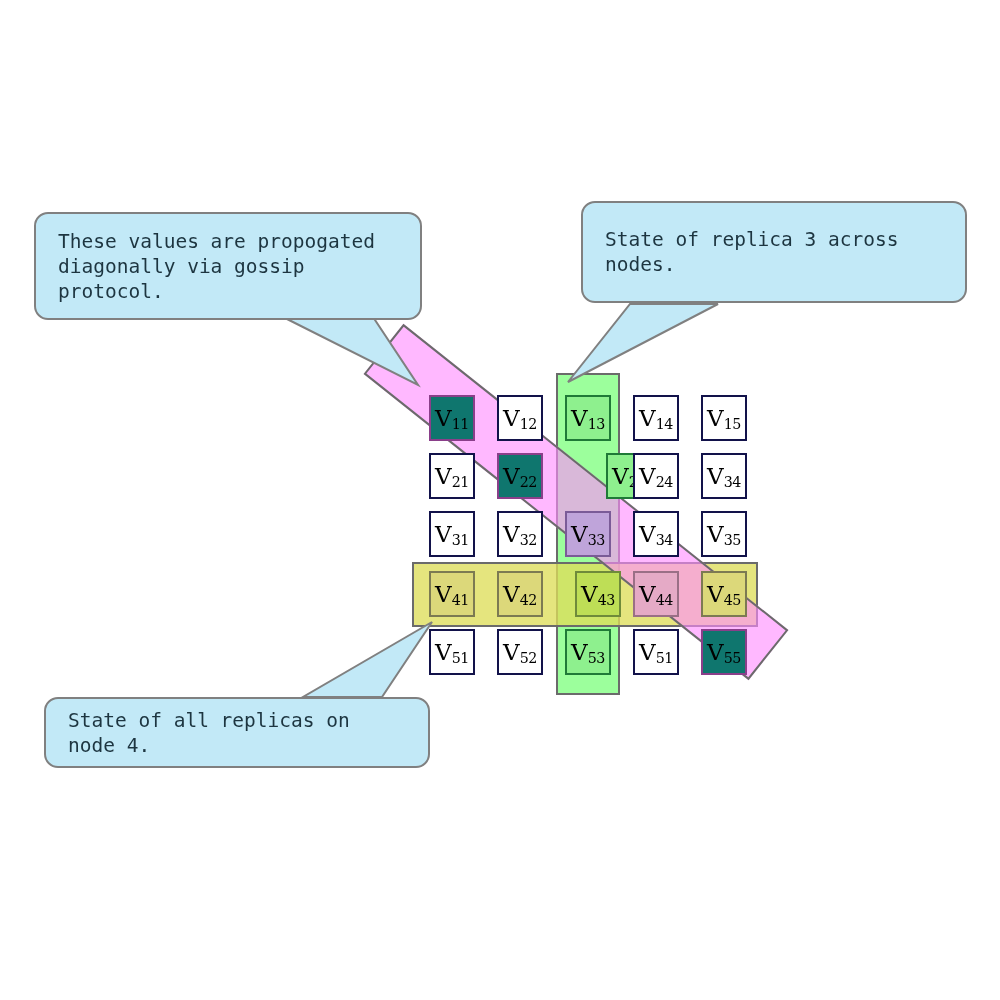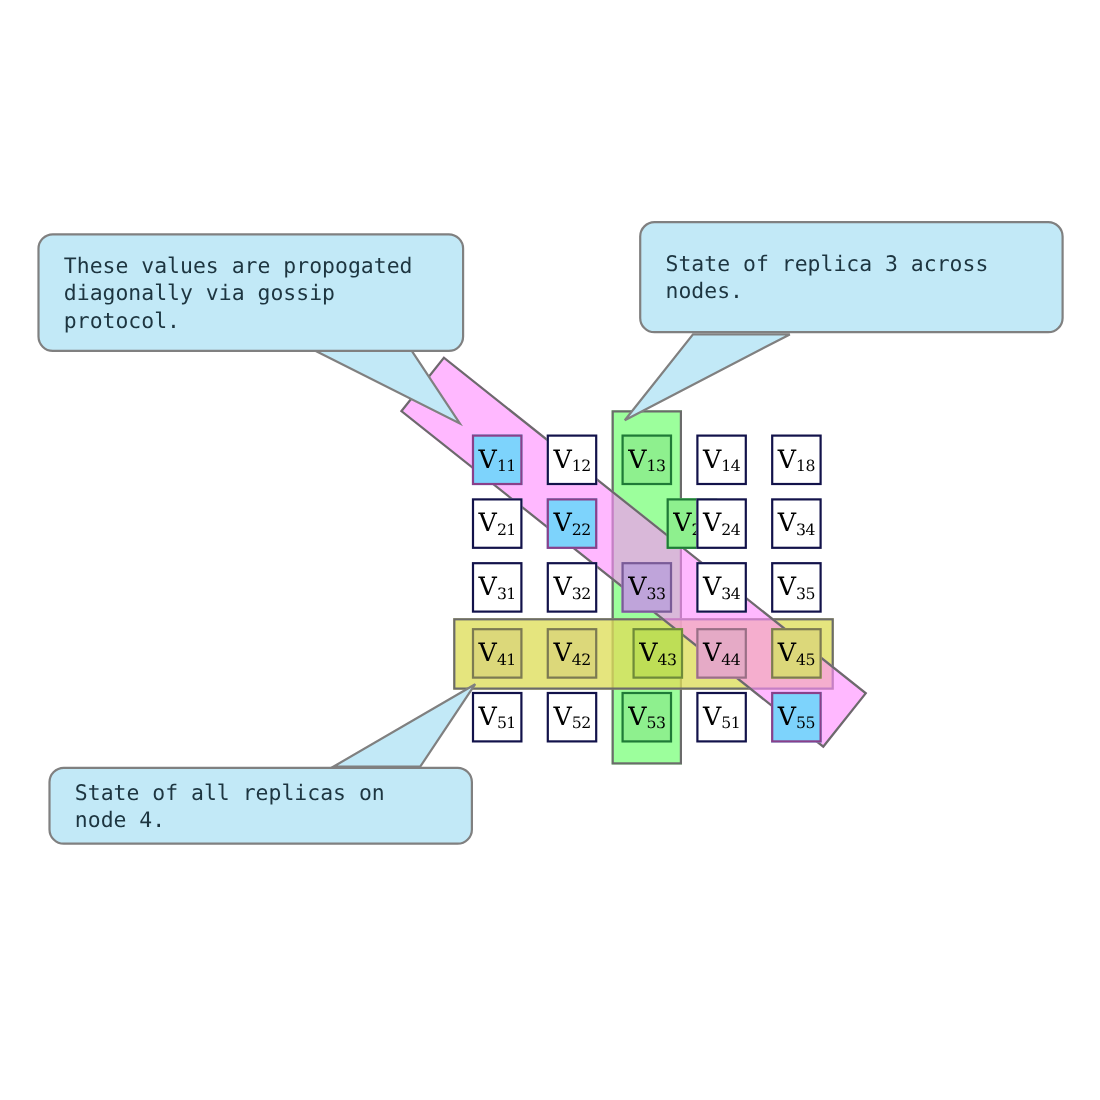--- a/index.html
+++ b/index.html
@@ -46,21 +46,21 @@
     line-height:1;
     position:relative;
     top:1px;
   }
   .cell .lbl sub{
     font-size:0.62em;
     vertical-align:-0.22em;
     letter-spacing:-0.5px;
   }
   
-  .cell.hl-pink{background:#7dd3fc;border-color:#8a3f8a;}
+  .cell.hl-pink{background:#0f766e;border-color:#8a3f8a;}
   .cell.hl-green{background:#8ef08e;border-color:#1f7a37;}
   .cell.hl-yellow{background:#dcd87a;border-color:#7c7a52;}
   .cell.hl-greenyellow{background:#bede56;border-color:#6f8a3a;}
   .cell.hl-purple{background:#bfa4da;border-color:#7a5b97;}
   .cell.hl-pinkyellow{background:#e5aac6;border-color:#9a6f86;}
 
   
   .band{position:absolute;box-sizing:border-box;}
   #band-col{
     left:556px;top:373px;width:64px;height:322px;
@@ -115,21 +115,21 @@
   <div class="cell" style="left:497px;top:395px;">
     <span class="lbl">V<sub>12</sub></span>
     </div>
   <div class="cell hl-green" style="left:565px;top:395px;">
     <span class="lbl">V<sub>13</sub></span>
     </div>
   <div class="cell" style="left:633px;top:395px;">
     <span class="lbl">V<sub>14</sub></span>
     </div>
   <div class="cell" style="left:701px;top:395px;">
-    <span class="lbl">V<sub>18</sub></span>
+    <span class="lbl">V<sub>15</sub></span>
     </div>
 
   <div class="cell" style="left:429px;top:453px;">
     <span class="lbl">V<sub>21</sub></span>
     </div>
   <div class="cell hl-pink" style="left:497px;top:453px;">
     <span class="lbl">V<sub>22</sub></span>
     </div>
   <div class="cell hl-green" style="left:558px;top:453px;margin-left:48px;">
     <span class="lbl">V<sub>23</sub></span>

